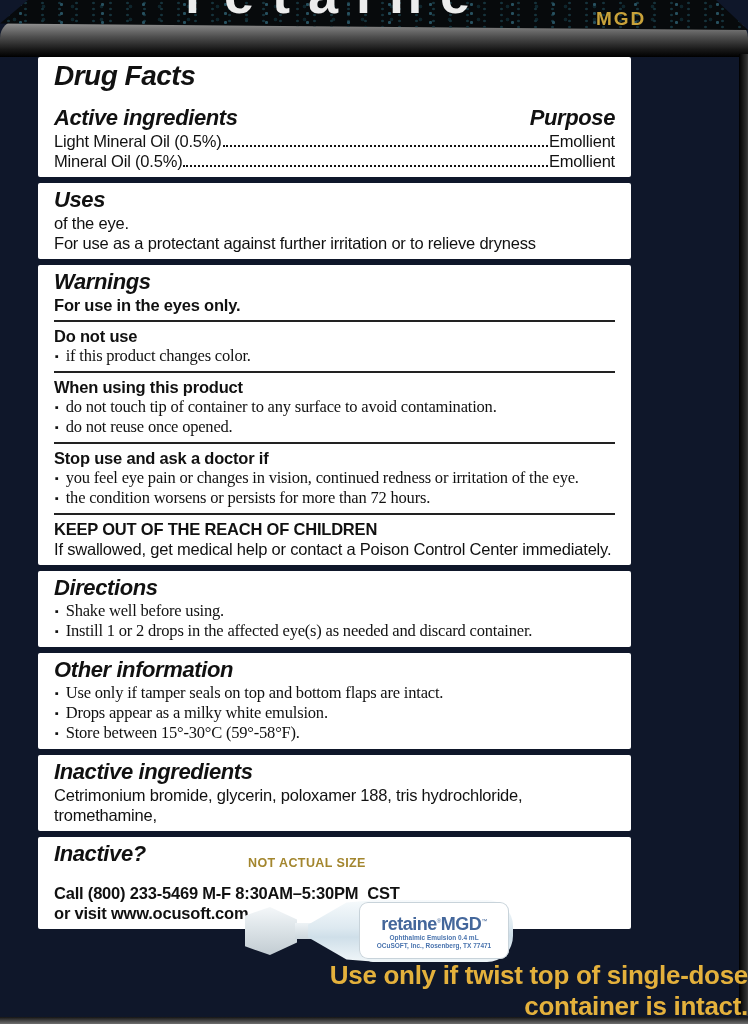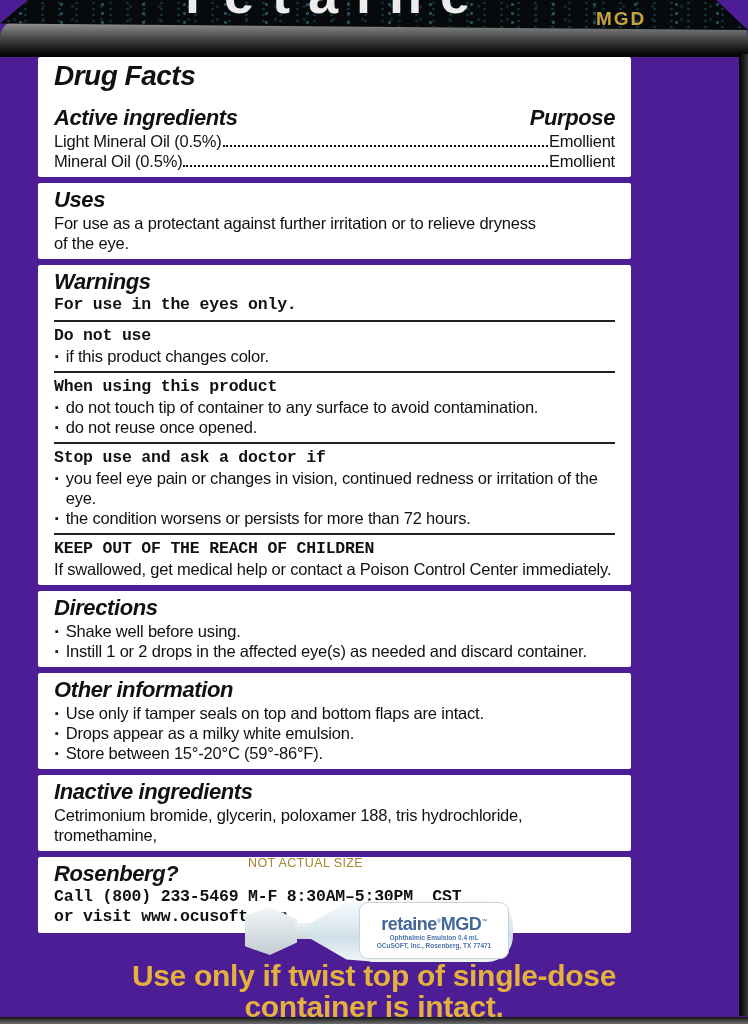--- a/index.html
+++ b/index.html
@@ -1,20 +1,20 @@
 <!DOCTYPE html>
 <html><head>
 <meta charset="utf-8">
 <style>
   html,body { margin:0; padding:0; background:#000; }
   body {
     width:748px; height:1024px; position:relative; overflow:hidden;
     font-family:"Liberation Sans", sans-serif; color:#111;
   }
-  .box { position:absolute; inset:0; background:#4c1d95; }
+  .box { position:absolute; inset:0; background:#0f172a; }
 
   
   .top-edge {
     position:absolute; top:20px; left:0; width:748px; height:37px;
     border-radius:18px 18px 0 0;
     background:linear-gradient(180deg,#ababab 0%,#828282 16%,#4f4f4f 45%,#181818 80%,#000 100%);
     z-index:1;
   }
   .flap {
     position:absolute; top:0; left:0; width:748px; height:30px; z-index:2;
@@ -51,30 +51,30 @@
   }
   .section {
     background:#fff; border-radius:2px; padding:3px 16px 6px 16px;
     font-size:16.5px; line-height:20px; letter-spacing:-0.2px;
   }
   .df-title { font-size:28px; line-height:32px; font-weight:bold; font-style:italic; letter-spacing:-0.5px; }
   .sec-title { font-size:22px; line-height:27px; font-weight:bold; font-style:italic; letter-spacing:-0.4px; }
   .ai-head { display:flex; justify-content:space-between; align-items:flex-end;margin-top:12px; }
   .ing-row { display:flex; align-items:baseline;justify-content:center; }
   .ing-row .dots { flex:1; border-bottom:2.4px dotted #111; margin:0 1px 3px 1px; }
-  .bold { font-weight:bold;font-family:Liberation Mono, monospace; }
+  .bold { font-weight:bold; }
   .rule { border:none; border-top:2px solid #222; margin:5px 0 4px 0; }
-  .bullet { display:flex; }
+  .bullet { display:flex;font-family:Liberation Serif, serif; }
   .bullet::before { content:"▪"; font-size:11px; line-height:20px; margin:0 7px 0 1px; }
-  .prewrap { white-space:pre-wrap; }
+  .prewrap { white-space:pre-wrap;margin-top:16px; }
 
   
   .nas {
     position:absolute; left:248px; top:856px; z-index:3;
-    font-size:12.5px; font-weight:normal; letter-spacing:0.4px; color:#a3862e;
+    font-size:12.5px; font-weight:bold; letter-spacing:0.4px; color:#a3862e;
   }
   .vial { position:absolute; left:245px; top:900px; width:268px; height:62px; z-index:3; }
   .vial-cap {
     position:absolute; left:0; top:7px; width:52px; height:48px;
     background:linear-gradient(180deg,#f4f7f9 0%,#dfe6ea 40%,#c2ccd2 100%);
     clip-path:polygon(0 18%, 48% 0, 100% 26%, 100% 74%, 48% 100%, 0 82%);
   }
   .vial-neck {
     position:absolute; left:50px; top:23px; width:16px; height:16px;
     background:linear-gradient(180deg,#eef3f6,#ccd6dc);
@@ -95,22 +95,22 @@
     display:flex; flex-direction:column; align-items:center; justify-content:center;
     text-align:center; color:#44679b;
   }
   .vial-brand { font-size:18px; line-height:19px; letter-spacing:-0.5px; }
   .vial-brand .b1 { font-weight:600; }
   .vial-brand .b2 { font-weight:800; }
   .vial-brand sup { font-size:6px; }
   .vial-sub { font-size:6.5px; line-height:8px; font-weight:bold; color:#4a74ae; }
   .msg {
     position:absolute; left:0; top:960px; width:748px; z-index:3;
-    text-align:center; color:#e4b13c; font-weight:bold;
-    font-size:30px; line-height:31px; letter-spacing:-0.3px;
+    text-align:right; color:#e4b13c; font-weight:bold;
+    font-size:26px; line-height:31px; letter-spacing:-0.3px;
   }
 </style>
 </head>
 <body>
 
 <div class="box">
 
   <div class="top-edge"></div>
   <div class="flap">
     <span class="flap-brand">retaine</span>
@@ -134,22 +134,22 @@
       </div>
       <div class="ing-row">
         <span>Mineral Oil (0.5%)</span>
         <span class="dots"></span>
         <span>Emollient</span>
       </div>
     </div>
 
     <div class="section">
       <div class="sec-title">Uses</div>
+      <div>of the eye.</div>
       <div>For use as a protectant against further irritation or to relieve dryness</div>
-      <div>of the eye.</div>
     </div>
 
     <div class="section">
       <div class="sec-title">Warnings</div>
       <div class="bold">For use in the eyes only.</div>
       <hr class="rule">
       <div class="bold">Do not use</div>
       <div class="bullet">
           <span>if this product changes color.</span>
         </div>
@@ -186,31 +186,31 @@
 
     <div class="section">
       <div class="sec-title">Other information</div>
       <div class="bullet">
           <span>Use only if tamper seals on top and bottom flaps are intact.</span>
         </div>
       <div class="bullet">
           <span>Drops appear as a milky white emulsion.</span>
         </div>
       <div class="bullet">
-          <span>Store between 15°-20°C (59°-86°F).</span>
+          <span>Store between 15°-30°C (59°-58°F).</span>
         </div>
     </div>
 
     <div class="section">
       <div class="sec-title">Inactive ingredients</div>
       <div>Cetrimonium bromide, glycerin, poloxamer 188, tris hydrochloride, tromethamine,</div>
     </div>
 
     <div class="section">
-      <div class="sec-title">Rosenberg?</div>
+      <div class="sec-title">Inactive?</div>
       <div class="bold prewrap">Call (800) 233-5469 M-F 8:30AM–5:30PM  CST</div>
       <div class="bold">or visit www.ocusoft.com</div>
     </div>
 
   </div>
 
   <div class="nas">NOT ACTUAL SIZE</div>
 
   <div class="vial">
     <div class="vial-cap"></div>

